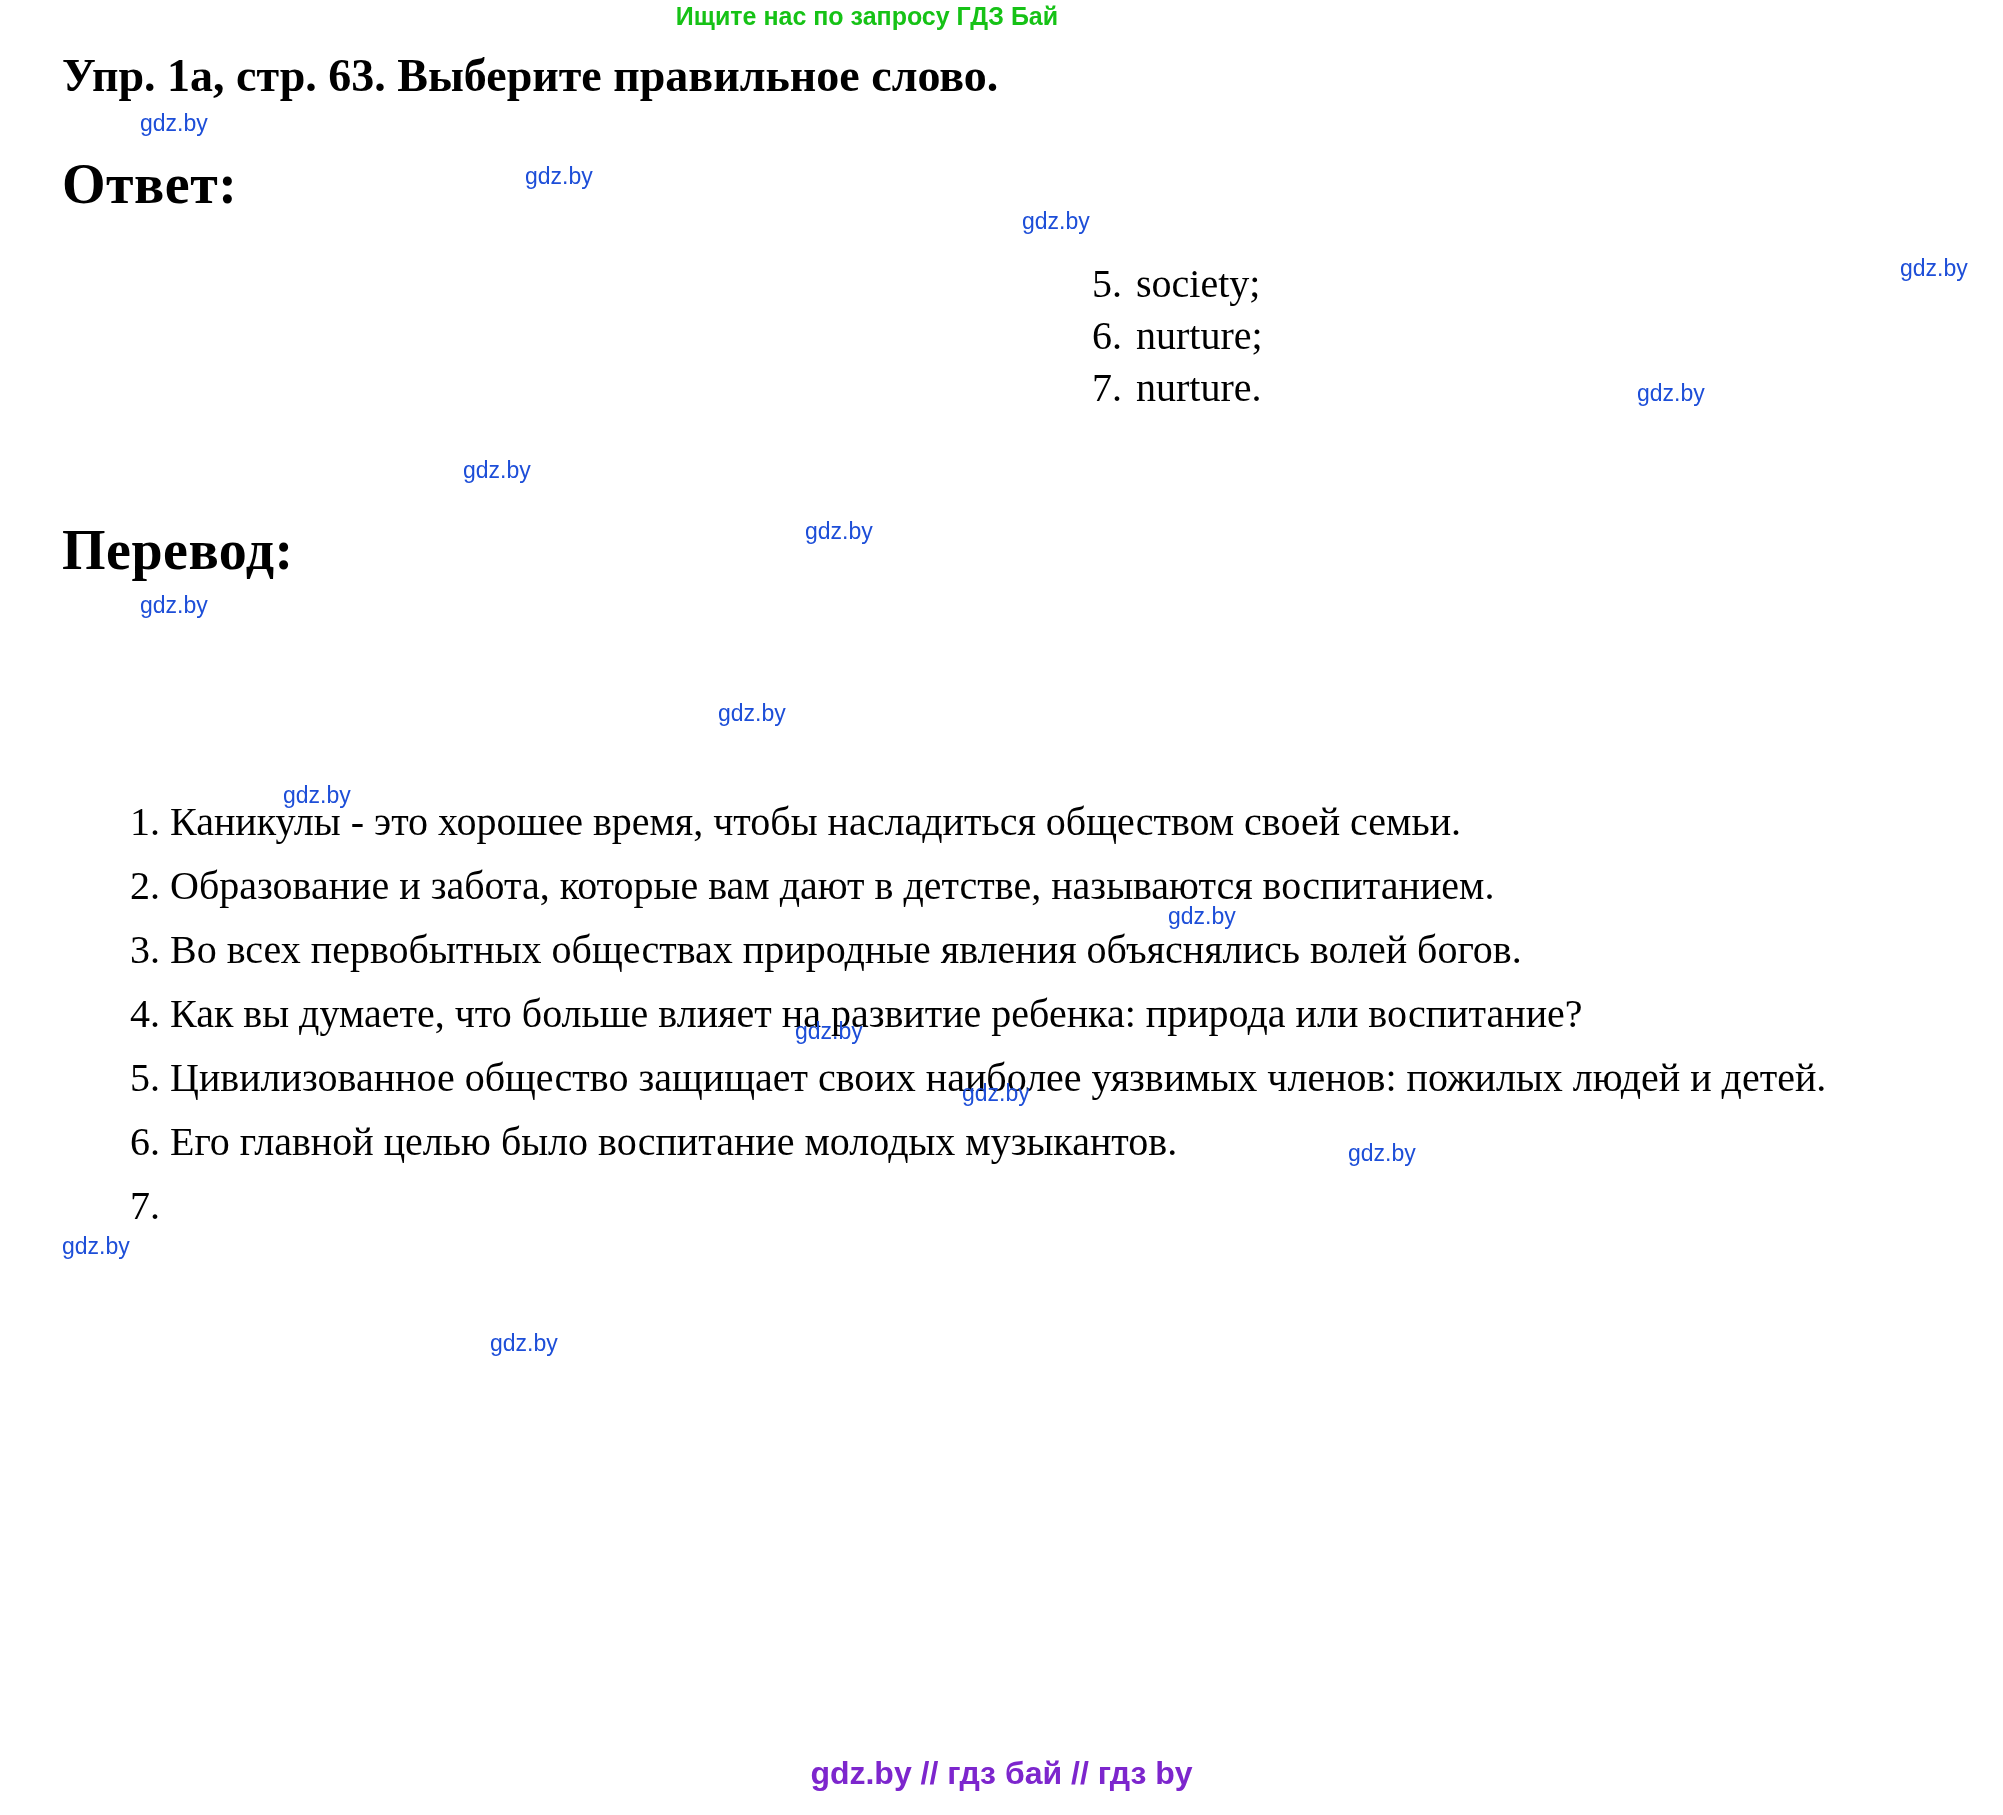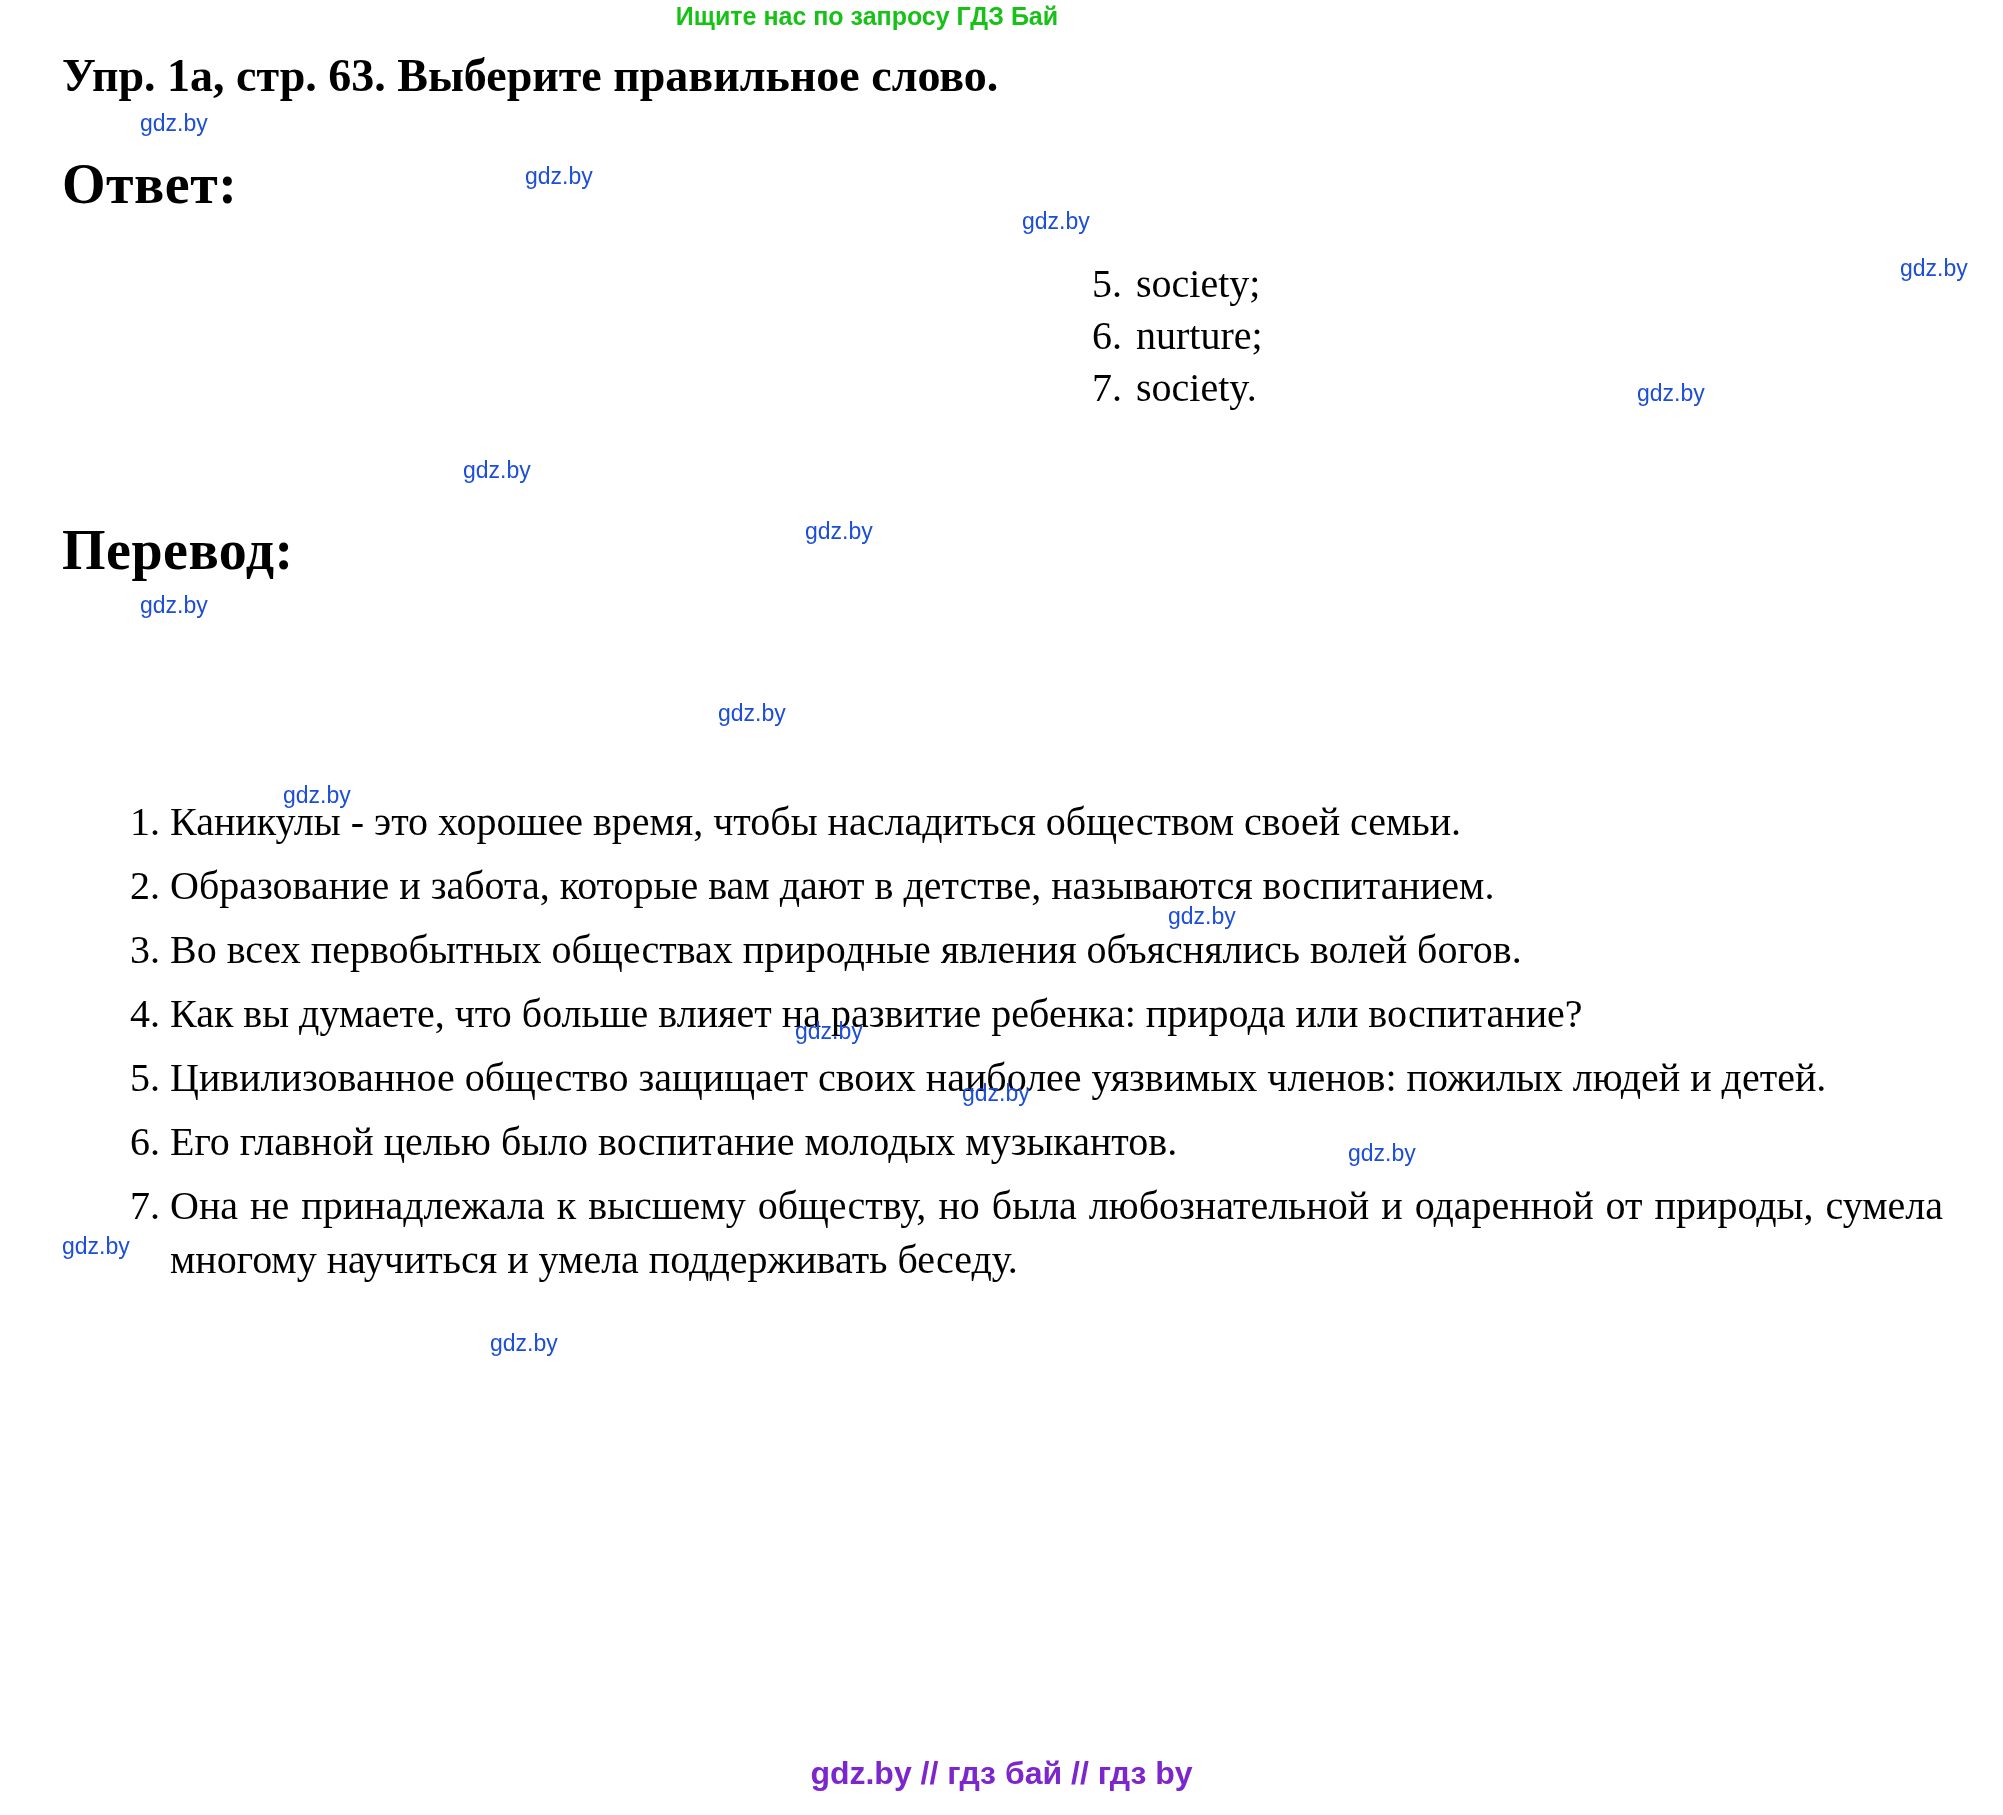--- a/index.html
+++ b/index.html
@@ -140,21 +140,21 @@
   <span class="strong">Упр. 1a, стр. 63.</span>
   <span class="normal">Выберите правильное слово.</span>
 </div>
 
 <div class="heading" id="answer-heading">Ответ:</div>
 
 <div class="answers">
   <div class="answer-col" id="answers-right">
       <div class="answer-item"><span class="num">5.</span><span>society;</span></div>
       <div class="answer-item"><span class="num">6.</span><span>nurture;</span></div>
-      <div class="answer-item"><span class="num">7.</span><span>society.</span></div>
+      <div class="answer-item"><span class="num">7.</span><span>nurture.</span></div>
     </div>
 </div>
 
 <div class="heading" id="translation-heading">Перевод:</div>
 
 <div class="translations" id="translation-list">
     <div class="tr-item">
       <span class="num">1.</span>
       <span class="txt">Каникулы - это хорошее время, чтобы насладиться обществом своей семьи.</span>
     </div>
@@ -173,21 +173,20 @@
     <div class="tr-item">
       <span class="num">5.</span>
       <span class="txt">Цивилизованное общество защищает своих наиболее уязвимых членов: пожилых людей и детей.</span>
     </div>
     <div class="tr-item">
       <span class="num">6.</span>
       <span class="txt">Его главной целью было воспитание молодых музыкантов.</span>
     </div>
     <div class="tr-item">
       <span class="num">7.</span>
-      <span class="txt">Она не принадлежала к высшему обществу, но была любознательной и одаренной от природы, сумела многому научиться и умела поддерживать беседу.</span>
     </div>
   </div>
 
 <div id="watermark-layer">
     <div class="wm" style="left: 140px; top: 110px;">gdz.by</div>
     <div class="wm" style="left: 525px; top: 163px;">gdz.by</div>
     <div class="wm" style="left: 1022px; top: 208px;">gdz.by</div>
     <div class="wm" style="left: 1900px; top: 255px;">gdz.by</div>
     <div class="wm" style="left: 1637px; top: 380px;">gdz.by</div>
     <div class="wm" style="left: 463px; top: 457px;">gdz.by</div>

